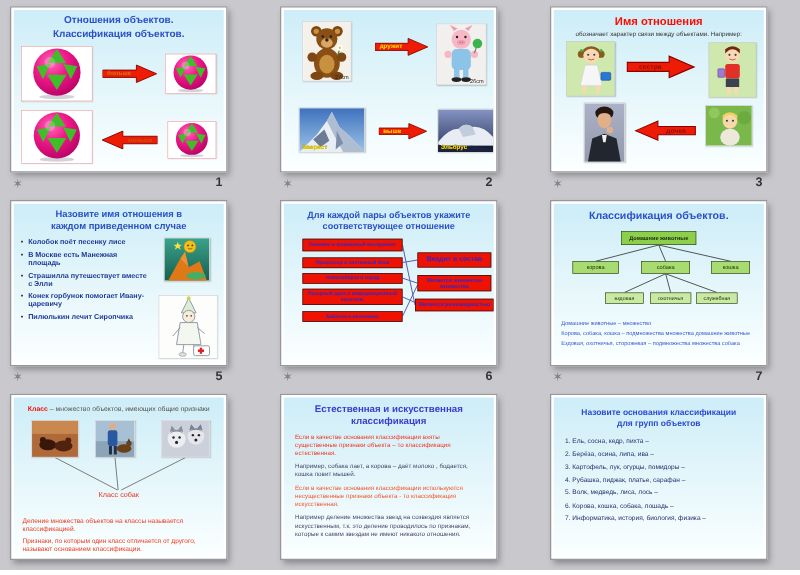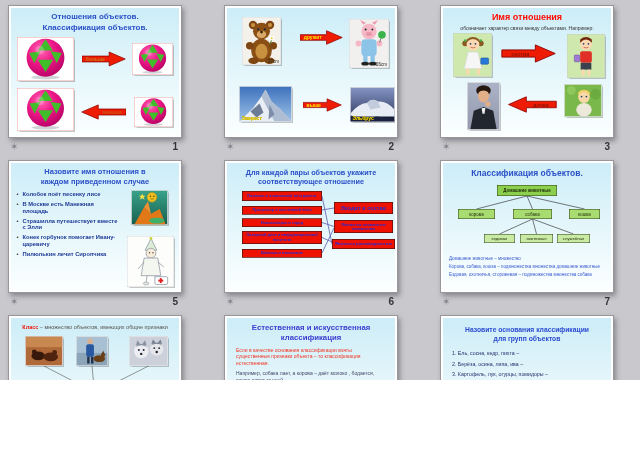--- a/index.html
+++ b/index.html
@@ -1,17 +1,17 @@
 <!DOCTYPE html>
 <html><head>
 <meta charset="utf-8">
 <style>
   html,body { margin:0; padding:0; }
   body { font-family:"Liberation Sans", sans-serif; }
-  #screen { position:relative; width:640px; height:380px; background:#c9c9cd; overflow:hidden; }
+  #screen { position:relative; width:640px; height:456px; background:#c9c9cd; overflow:hidden; }
 
   
   .slide { position:absolute; background:#fff; border:1px solid #96969b; padding:2px;
            box-shadow:2px 3px 5px rgba(55,55,65,.45); cursor:default; }
   .view  { position:relative; width:168px; height:127px; overflow:hidden;
            background:linear-gradient(180deg,#cdedf8 0%, #e2f5fa 45%, #fbffff 100%); }
   .content { position:absolute; left:0; top:0; width:336px; height:254px;
              transform:scale(.5); transform-origin:0 0; }
   .content * { box-sizing:border-box; }
 

